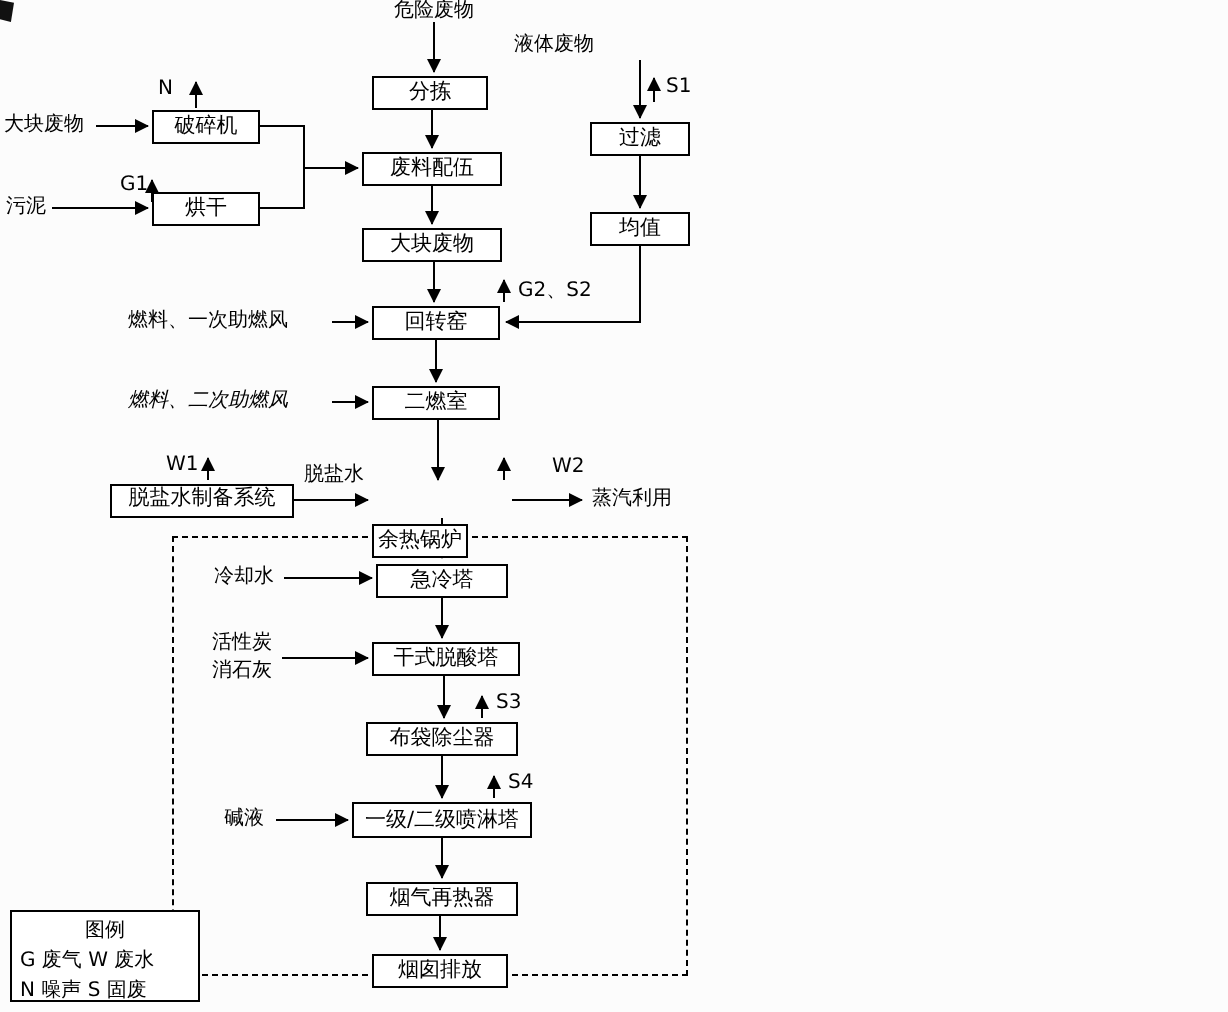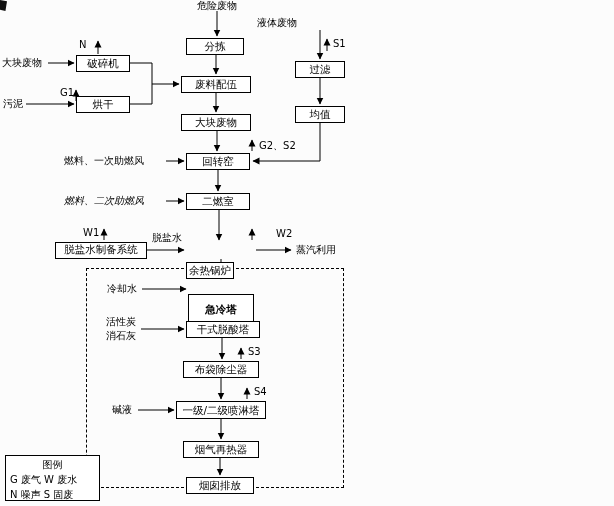--- a/index.html
+++ b/index.html
@@ -102,21 +102,21 @@
   <div class="lbl" style="left:257px;top:17px;">液体废物</div>
   <div class="lbl" style="left:2px;top:57px;">大块废物</div>
   <div class="lbl" style="left:3px;top:98px;">污泥</div>
 
   <div class="node" style="left:186px;top:38px;width:58px;height:17px;">分拣</div>
   <div class="node" style="left:181px;top:76px;width:70px;height:17px;">废料配伍</div>
   <div class="node" style="left:181px;top:114px;width:70px;height:17px;">大块废物</div>
   <div class="node" style="left:186px;top:153px;width:64px;height:17px;text-align:right;">回转窑</div>
   <div class="node" style="left:186px;top:193px;width:64px;height:17px;">二燃室</div>
   <div class="node" style="left:186px;top:242px;width:48px;height:17px;margin-top:20px;">余热锅炉</div>
-  <div class="node" style="left:188px;top:294px;width:66px;height:31px;font-weight:bold;">急冷塔</div>
+  <div class="node" style="left:188px;top:282px;width:66px;height:17px;">急冷塔</div>
   <div class="node" style="left:186px;top:321px;width:74px;height:17px;">干式脱酸塔</div>
   <div class="node" style="left:183px;top:361px;width:76px;height:17px;">布袋除尘器</div>
   <div class="node" style="left:176px;top:401px;width:90px;height:18px;">一级/二级喷淋塔</div>
   <div class="node" style="left:183px;top:441px;width:76px;height:17px;">烟气再热器</div>
   <div class="node" style="left:186px;top:477px;width:68px;height:17px;">烟囱排放</div>
 
   <div class="node" style="left:76px;top:55px;width:54px;height:17px;">破碎机</div>
   <div class="node" style="left:76px;top:96px;width:54px;height:17px;">烘干</div>
   <div class="node" style="left:55px;top:242px;width:92px;height:17px;font-family:Liberation Serif, serif;">脱盐水制备系统</div>
 

